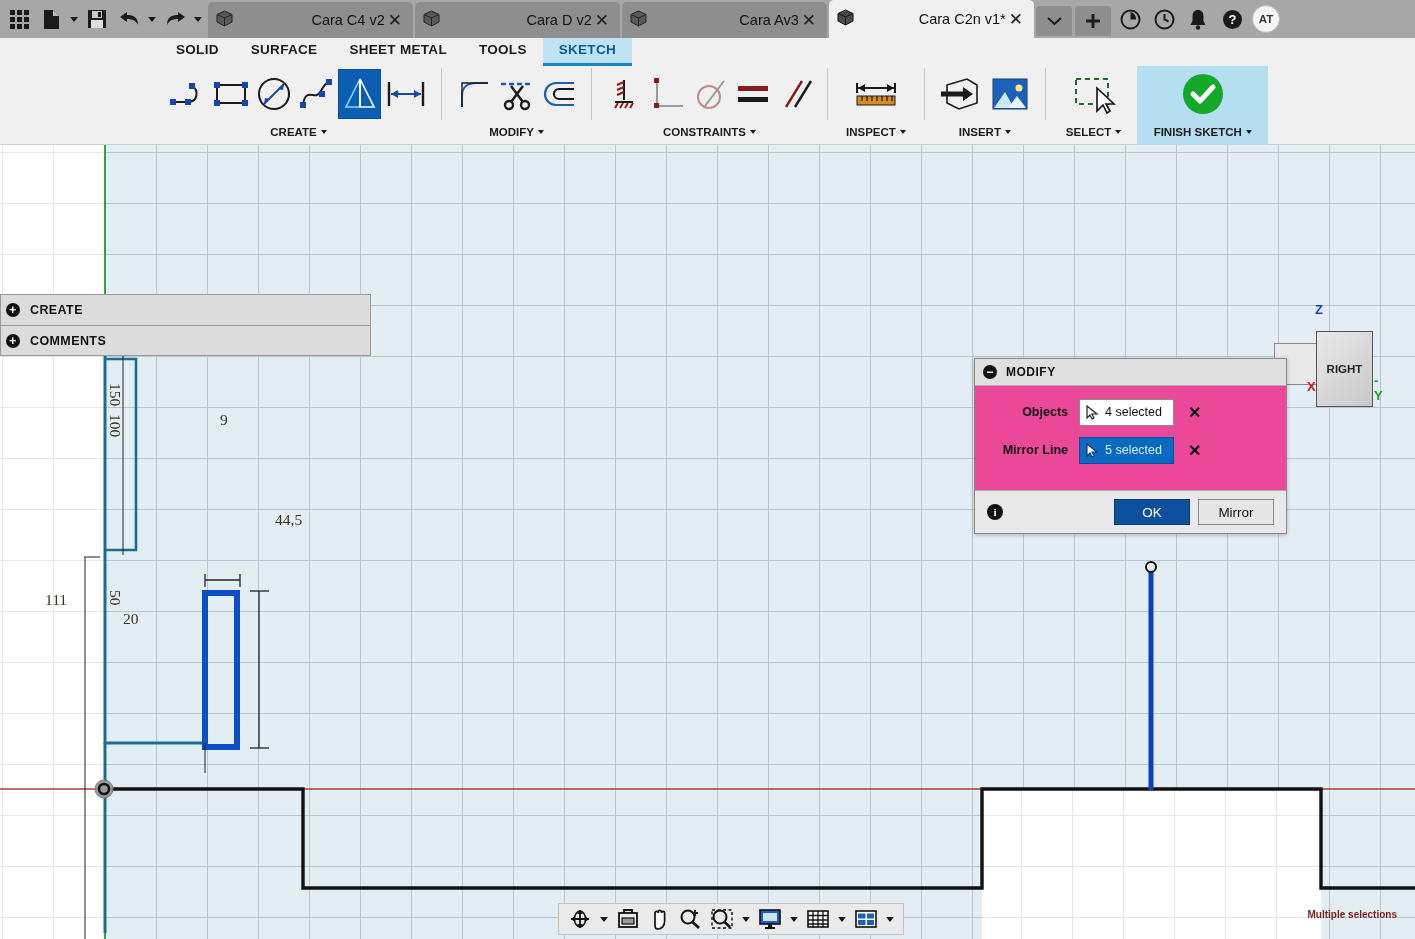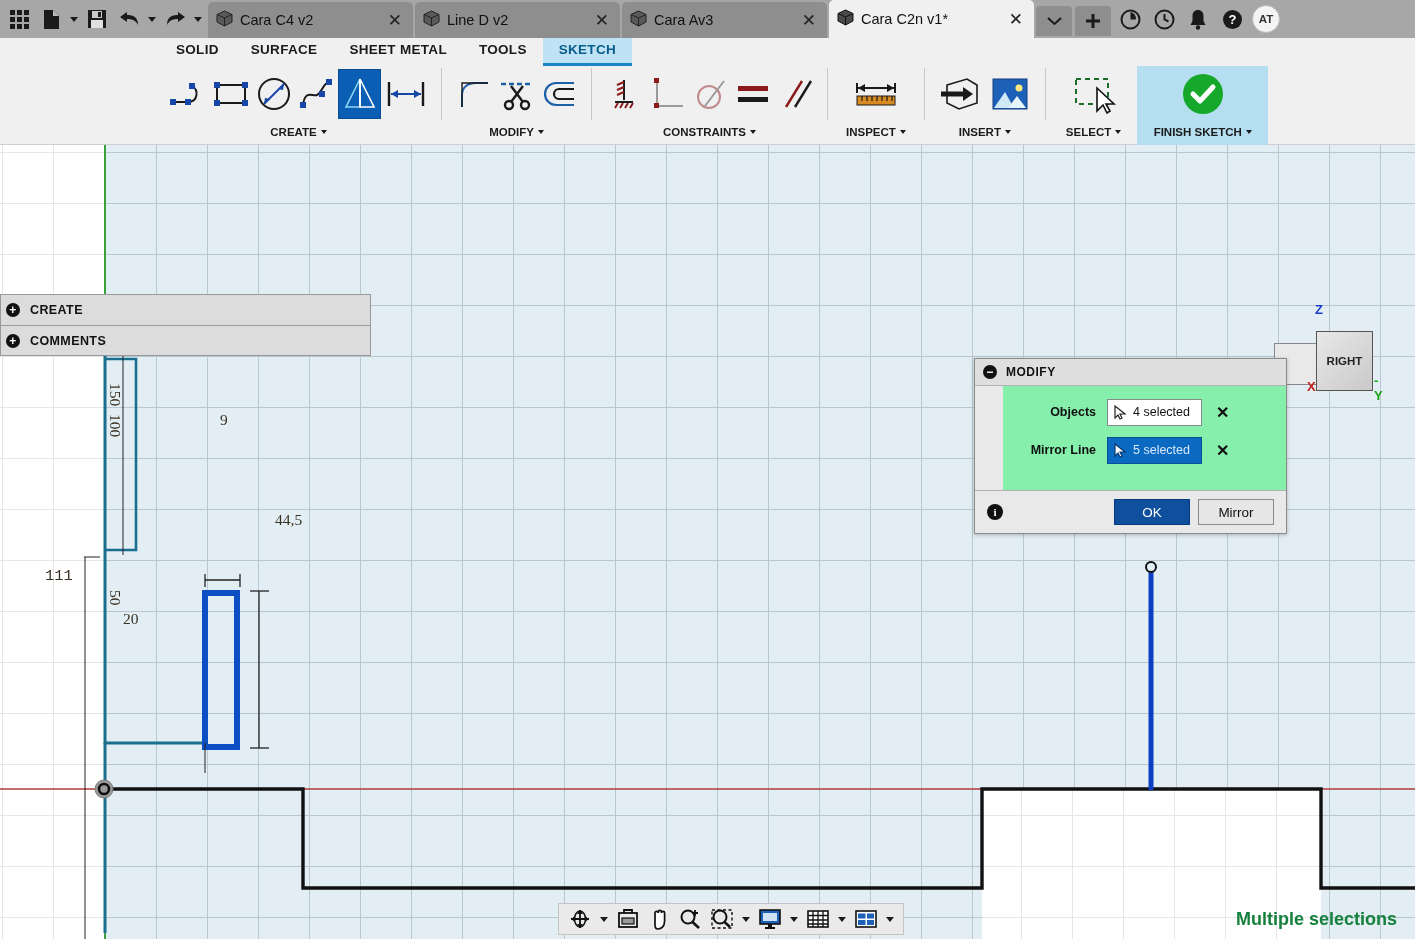--- a/index.html
+++ b/index.html
@@ -17,21 +17,21 @@
     justify-content:center; }
   .caret{ width:0;height:0;border-left:4px solid transparent;
     border-right:4px solid transparent;border-top:5px solid #1a1a1a; }
 
   .tabs{ display:flex; align-items:flex-end; height:38px; }
   .tab{ position:relative; height:36px; width:205px; display:flex; align-items:center;
     background:#8e8e8e; border-radius:5px 5px 0 0; margin-right:2px;
     padding:0 8px; color:#111; font-size:14.5px; }
   .tab.active{ background:#f0f0f0; height:38px; }
   .tab .cube{ margin-right:7px; }
-  .tab .tlabel{ flex:1; text-align:left; white-space:nowrap; }
+  .tab .tlabel{ flex:1; text-align:right; white-space:nowrap; }
   .tab .tclose{ font-size:17px; line-height:1; padding:0 3px; color:#222; }
   .tab-ctl{ width:36px;height:30px; display:flex;align-items:center;
     justify-content:center; background:#8e8e8e; border-radius:4px 4px 0 0;
     margin-right:1px; }
   .tb-right{ display:flex; align-items:center; height:38px; margin-left:4px; gap:6px; }
   .tb-right .ri{ width:28px;height:28px; display:flex;align-items:center;
     justify-content:center; }
   .avatar{ width:28px;height:28px;border-radius:50%;background:#f4f4f4;
     border:1px solid #bbb; display:flex;align-items:center;justify-content:center;
     font-size:11.5px; color:#333; font-weight:bold; }
@@ -101,39 +101,39 @@
   .bpanel{ height:31px; background:#dcdcdc; border:1px solid #999;
     border-bottom:none; display:flex; align-items:center; padding-left:5px; gap:10px;
     font-size:12.5px; font-weight:bold; color:#111; letter-spacing:.4px; }
   .bpanel:last-child{ border-bottom:1px solid #999; }
   .plusc{ width:14px;height:14px;border-radius:50%;background:#111;
     display:flex;align-items:center;justify-content:center;
     color:#fff;font-size:12px;line-height:1;font-weight:bold; }
 
   
   #viewcube{ position:absolute; left:1316px; top:186px; width:57px; height:60px; }
-  #vcface{ position:absolute; left:0; top:0; width:57px; height:60px;
+  #vcface{ position:absolute; left:0; top:0; width:57px; height:76px;
     background:linear-gradient(135deg,#e8e8e8,#c9c9c9);
     border:1px solid #555; display:flex; align-items:center;
     justify-content:center; font-size:11.5px; font-weight:bold; color:#222; }
   #vcleft{ position:absolute; left:-42px; top:12px; width:44px; height:42px;
     background:#e9e9e9; border:1px solid #888; }
   .axlbl{ position:absolute; font-size:13px; font-weight:bold; }
 
   
   #mirror{ position:absolute; left:974px; top:213px; width:313px;
     background:#e9e9e9; border:1px solid #8a8a8a;
     box-shadow:0 1px 4px rgba(0,0,0,.25); font-size:12.5px; }
   #mirror .mhead{ height:27px; background:#dfdfdf; border-bottom:1px solid #b2b2b2;
     display:flex; align-items:center; gap:9px; padding-left:8px;
     font-size:12px; font-weight:bold; color:#111; letter-spacing:.5px; }
   .minusc{ width:14px;height:14px;border-radius:50%;background:#111;
     display:flex;align-items:center;justify-content:center;
     color:#fff;font-size:12px;line-height:1;font-weight:bold; }
-  #mirror .mbody{ padding:10px 0 18px; background:#86efac;margin-left:28px; }
+  #mirror .mbody{ padding:10px 0 18px; background:#ec4899; }
   .mrow{ display:flex; align-items:center; height:32px; margin-bottom:6px; }
   .mlabel{ width:104px; text-align:right; padding-right:11px;
     font-size:12.5px; font-weight:bold; color:#111; }
   .selbtn{ width:95px; height:27px; border:1px solid #8a8a8a; background:#fff;
     display:flex; align-items:center; gap:6px; padding-left:6px; font-size:12.5px;
     color:#111; }
   .selbtn.on{ background:#0a69c0; border-color:#0a4e96; color:#d7e9fb; }
   .mx{ margin-left:14px; font-size:16px; font-weight:bold; color:#111; }
   #mirror .mfoot{ height:43px; border-top:1px solid #b2b2b2; background:#e9e9e9;
     display:flex; align-items:center; padding:0 12px; }
@@ -144,22 +144,22 @@
     font-size:13.5px; color:#111; display:flex;align-items:center;
     justify-content:center; }
   .btn.primary{ background:#0e4f9e; border-color:#073a78; color:#fff; }
 
   
   #navbar{ position:absolute; left:558px; top:903px; height:32px;
     background:#eaeaea; border:1px solid #c4c4c4; display:flex;
     align-items:center; padding:0 6px; gap:2px; }
   .ni{ height:26px; display:flex; align-items:center; justify-content:center;
     padding:0 3px; }
-  #status{ position:absolute; right:18px; top:909px; font-size:18px;
-    font-weight:bold; color:#15803d; }
+  #status{ position:absolute; right:18px; top:909px; font-size:10px;
+    font-weight:bold; color:#7f1d1d; }
 </style>
 </head>
 <body>
 
 <div id="titlebar">
   <div class="tb-btns">
     <div class="tb-ico">
       <svg width="19" height="19" viewBox="0 0 19 19">
         <g fill="#1a1a1a">
           <rect x="0" y="0" width="5" height="5"></rect>
@@ -222,21 +222,21 @@
       <span class="tclose">✕</span>
     </div>
     <div class="tab">
       <span class="cube">
         <svg width="17" height="17" viewBox="0 0 17 17">
             <path d="M8.5 1 L16 4.5 L16 12 L8.5 16 L1 12 L1 4.5 Z" fill="#5a5a5a" stroke="#222"></path>
             <path d="M1 4.5 L8.5 8 L16 4.5" fill="none" stroke="#222"></path>
             <path d="M8.5 8 L8.5 16" stroke="#222" fill="none"></path>
           </svg>
       </span>
-      <span class="tlabel">Line D v2</span>
+      <span class="tlabel">Cara D v2</span>
       <span class="tclose">✕</span>
     </div>
     <div class="tab">
       <span class="cube">
         <svg width="17" height="17" viewBox="0 0 17 17">
             <path d="M8.5 1 L16 4.5 L16 12 L8.5 16 L1 12 L1 4.5 Z" fill="#5a5a5a" stroke="#222"></path>
             <path d="M1 4.5 L8.5 8 L16 4.5" fill="none" stroke="#222"></path>
             <path d="M8.5 8 L8.5 16" stroke="#222" fill="none"></path>
           </svg>
       </span>
@@ -565,21 +565,21 @@
     <line x1="240" y1="429" x2="240" y2="442" stroke="#222" stroke-width="1.3"></line>
 
     <line x1="259" y1="446" x2="259" y2="603" stroke="#222" stroke-width="1.3"></line>
     <line x1="250" y1="446" x2="269" y2="446" stroke="#222" stroke-width="1.3"></line>
     <line x1="250" y1="603" x2="269" y2="603" stroke="#222" stroke-width="1.3"></line>
   </svg>
 
   <div class="dimtxt vert" style="left:124px; top:238px;">150</div>
   <div class="dimtxt vert" style="left:124px; top:269px;">100</div>
   <div class="dimtxt vert" style="left:124px; top:445px;">50</div>
-  <div class="dimtxt" style="left:45px; top:422px;font-family:Liberation Mono, monospace;">111</div>
+  <div class="dimtxt" style="left:45px; top:446px;">111</div>
   <div class="dimtxt" style="left:220px; top:266px;">9</div>
   <div class="dimtxt" style="left:275px; top:366px;">44,5</div>
   <div class="dimtxt" style="left:123px; top:465px;">20</div>
 
   <div id="browser">
     <div class="bpanel">
       <span class="plusc">+</span>
       <span>CREATE</span>
     </div>
     <div class="bpanel">

